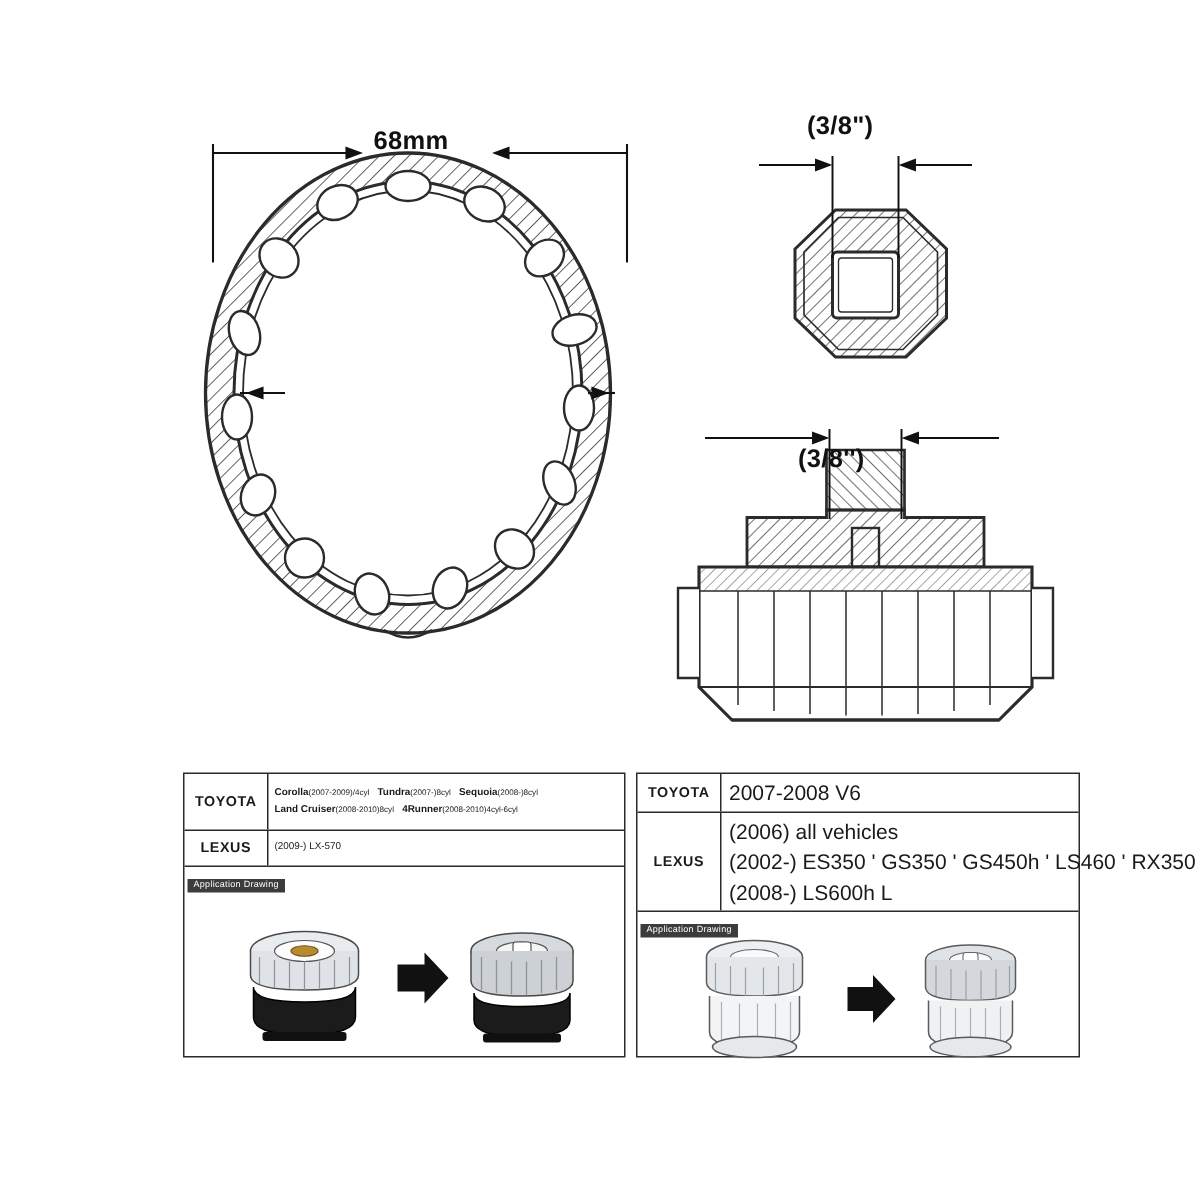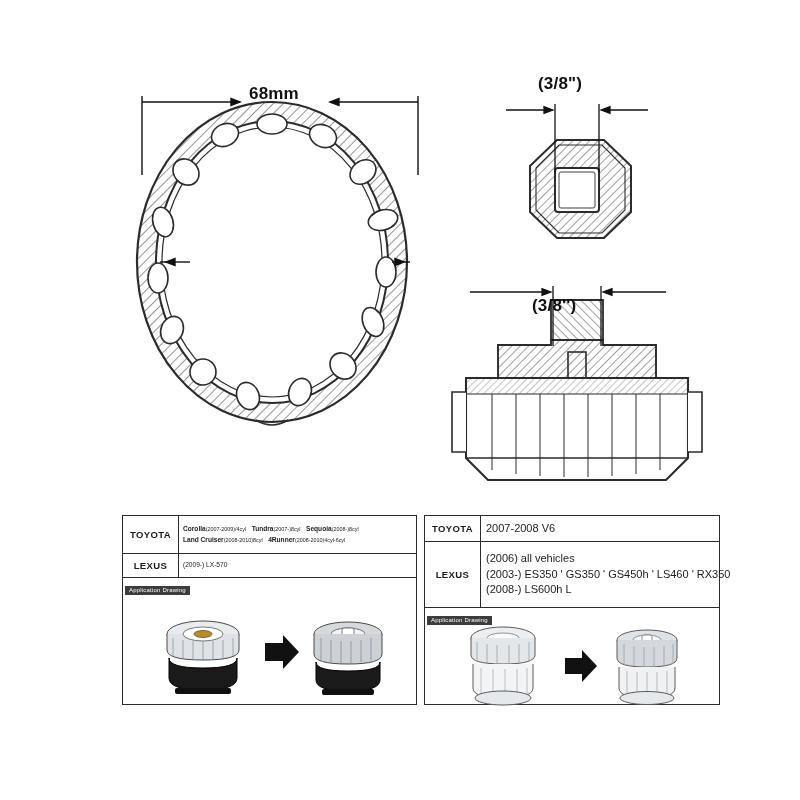--- a/index.html
+++ b/index.html
@@ -93,21 +93,21 @@
     box-sizing: border-box;
   }
   .models-cell {
     flex: 1;
     padding: 3px 4px;
     font-size: 6.6px;
     line-height: 1.55;
     box-sizing: border-box;
   }
   .models-cell.rt {
-    font-size: 11px;
+    font-size: 14px;
     line-height: 1.45;
     padding: 4px 5px;
   }
   .toyota-row { height: 38px; }
   .toyota-row .models-cell { display: flex; flex-direction: column; justify-content: center; }
   .lexus-row { height: 24px; }
   .lexus-row .models-cell { display: flex; align-items: center; }
 
   .toyota-row-rt { height: 26px; }
   .toyota-row-rt .models-cell { display: flex; align-items: center; }
@@ -348,21 +348,21 @@
 
       <div class="row-head toyota-row-rt">
         <div class="brand-cell">TOYOTA</div>
         <div class="models-cell rt">2007-2008 V6</div>
       </div>
 
       <div class="row-head lexus-row-rt">
         <div class="brand-cell">LEXUS</div>
         <div class="models-cell rt">
           <div class="mdl-line">(2006) all vehicles</div>
-          <div class="mdl-line">(2003-) ES350 ' GS350 ' GS450h ' LS460 ' RX350</div>
+          <div class="mdl-line">(2002-) ES350 ' GS350 ' GS450h ' LS460 ' RX350</div>
           <div class="mdl-line">(2008-) LS600h L</div>
         </div>
       </div>
 
       <div class="draw-band">
         <span class="appdraw-label">Application Drawing</span>
 
         <div class="photo-zone">
           <svg width="296" height="88" viewBox="0 0 296 88">
 

